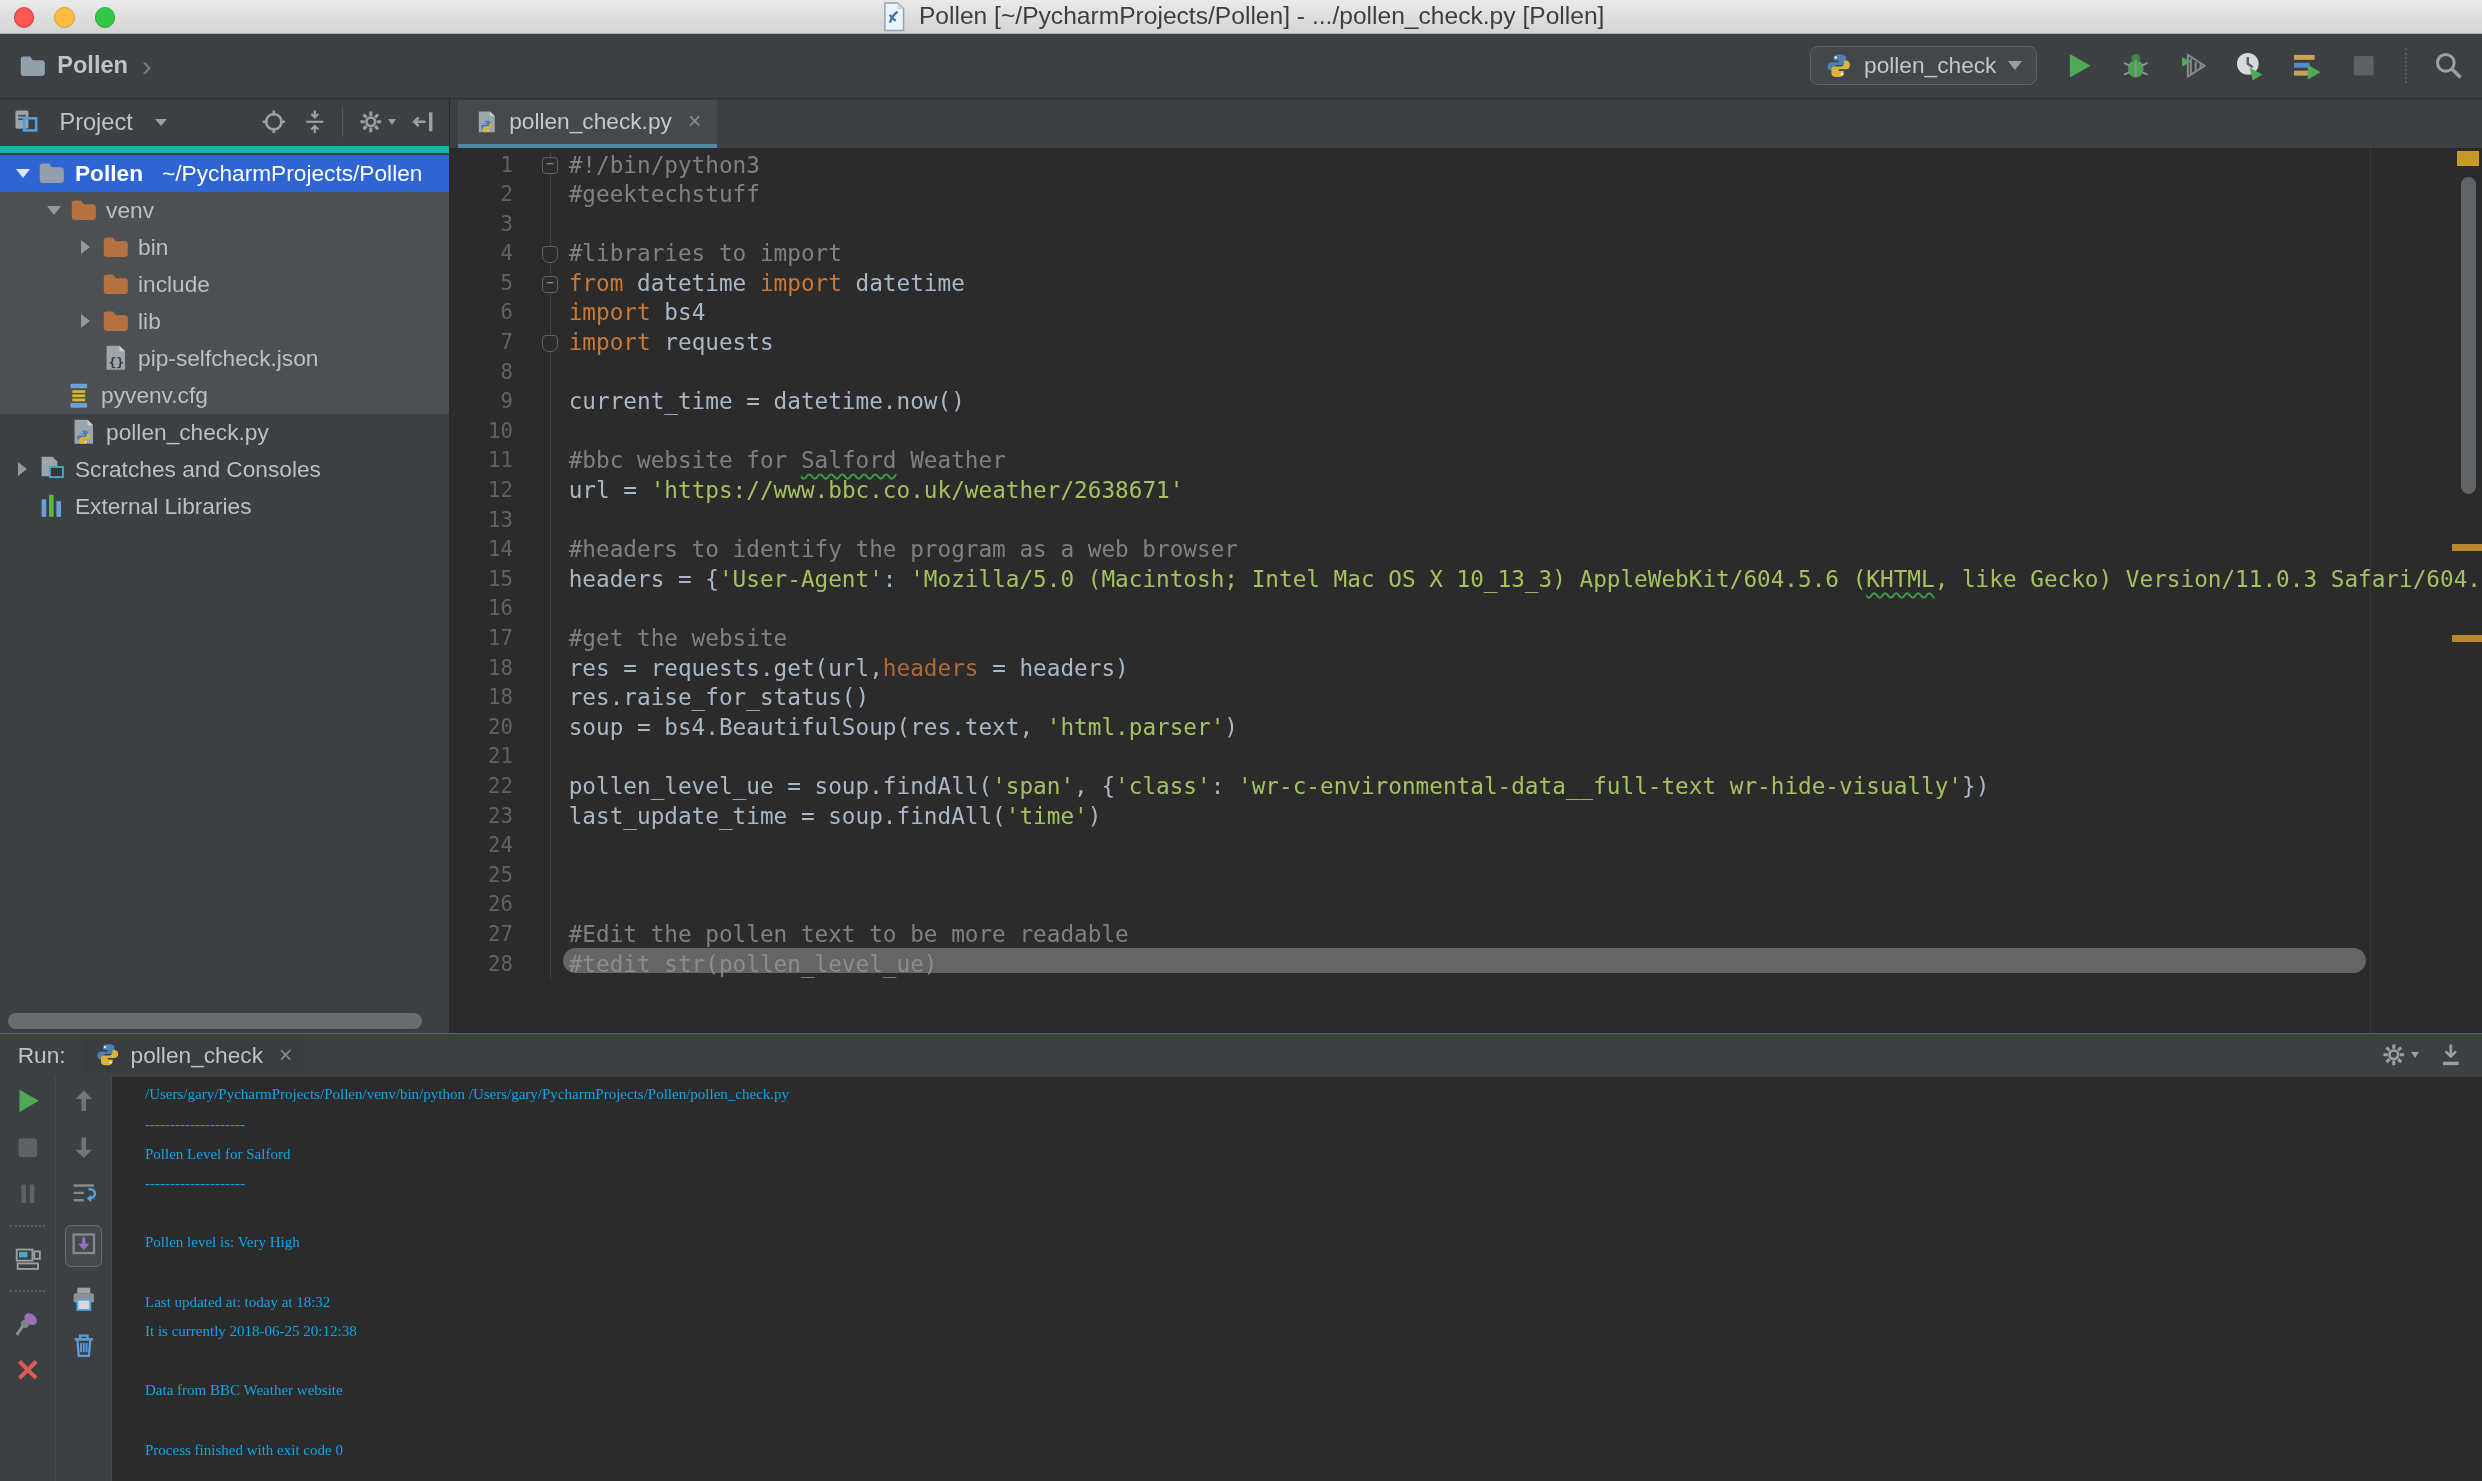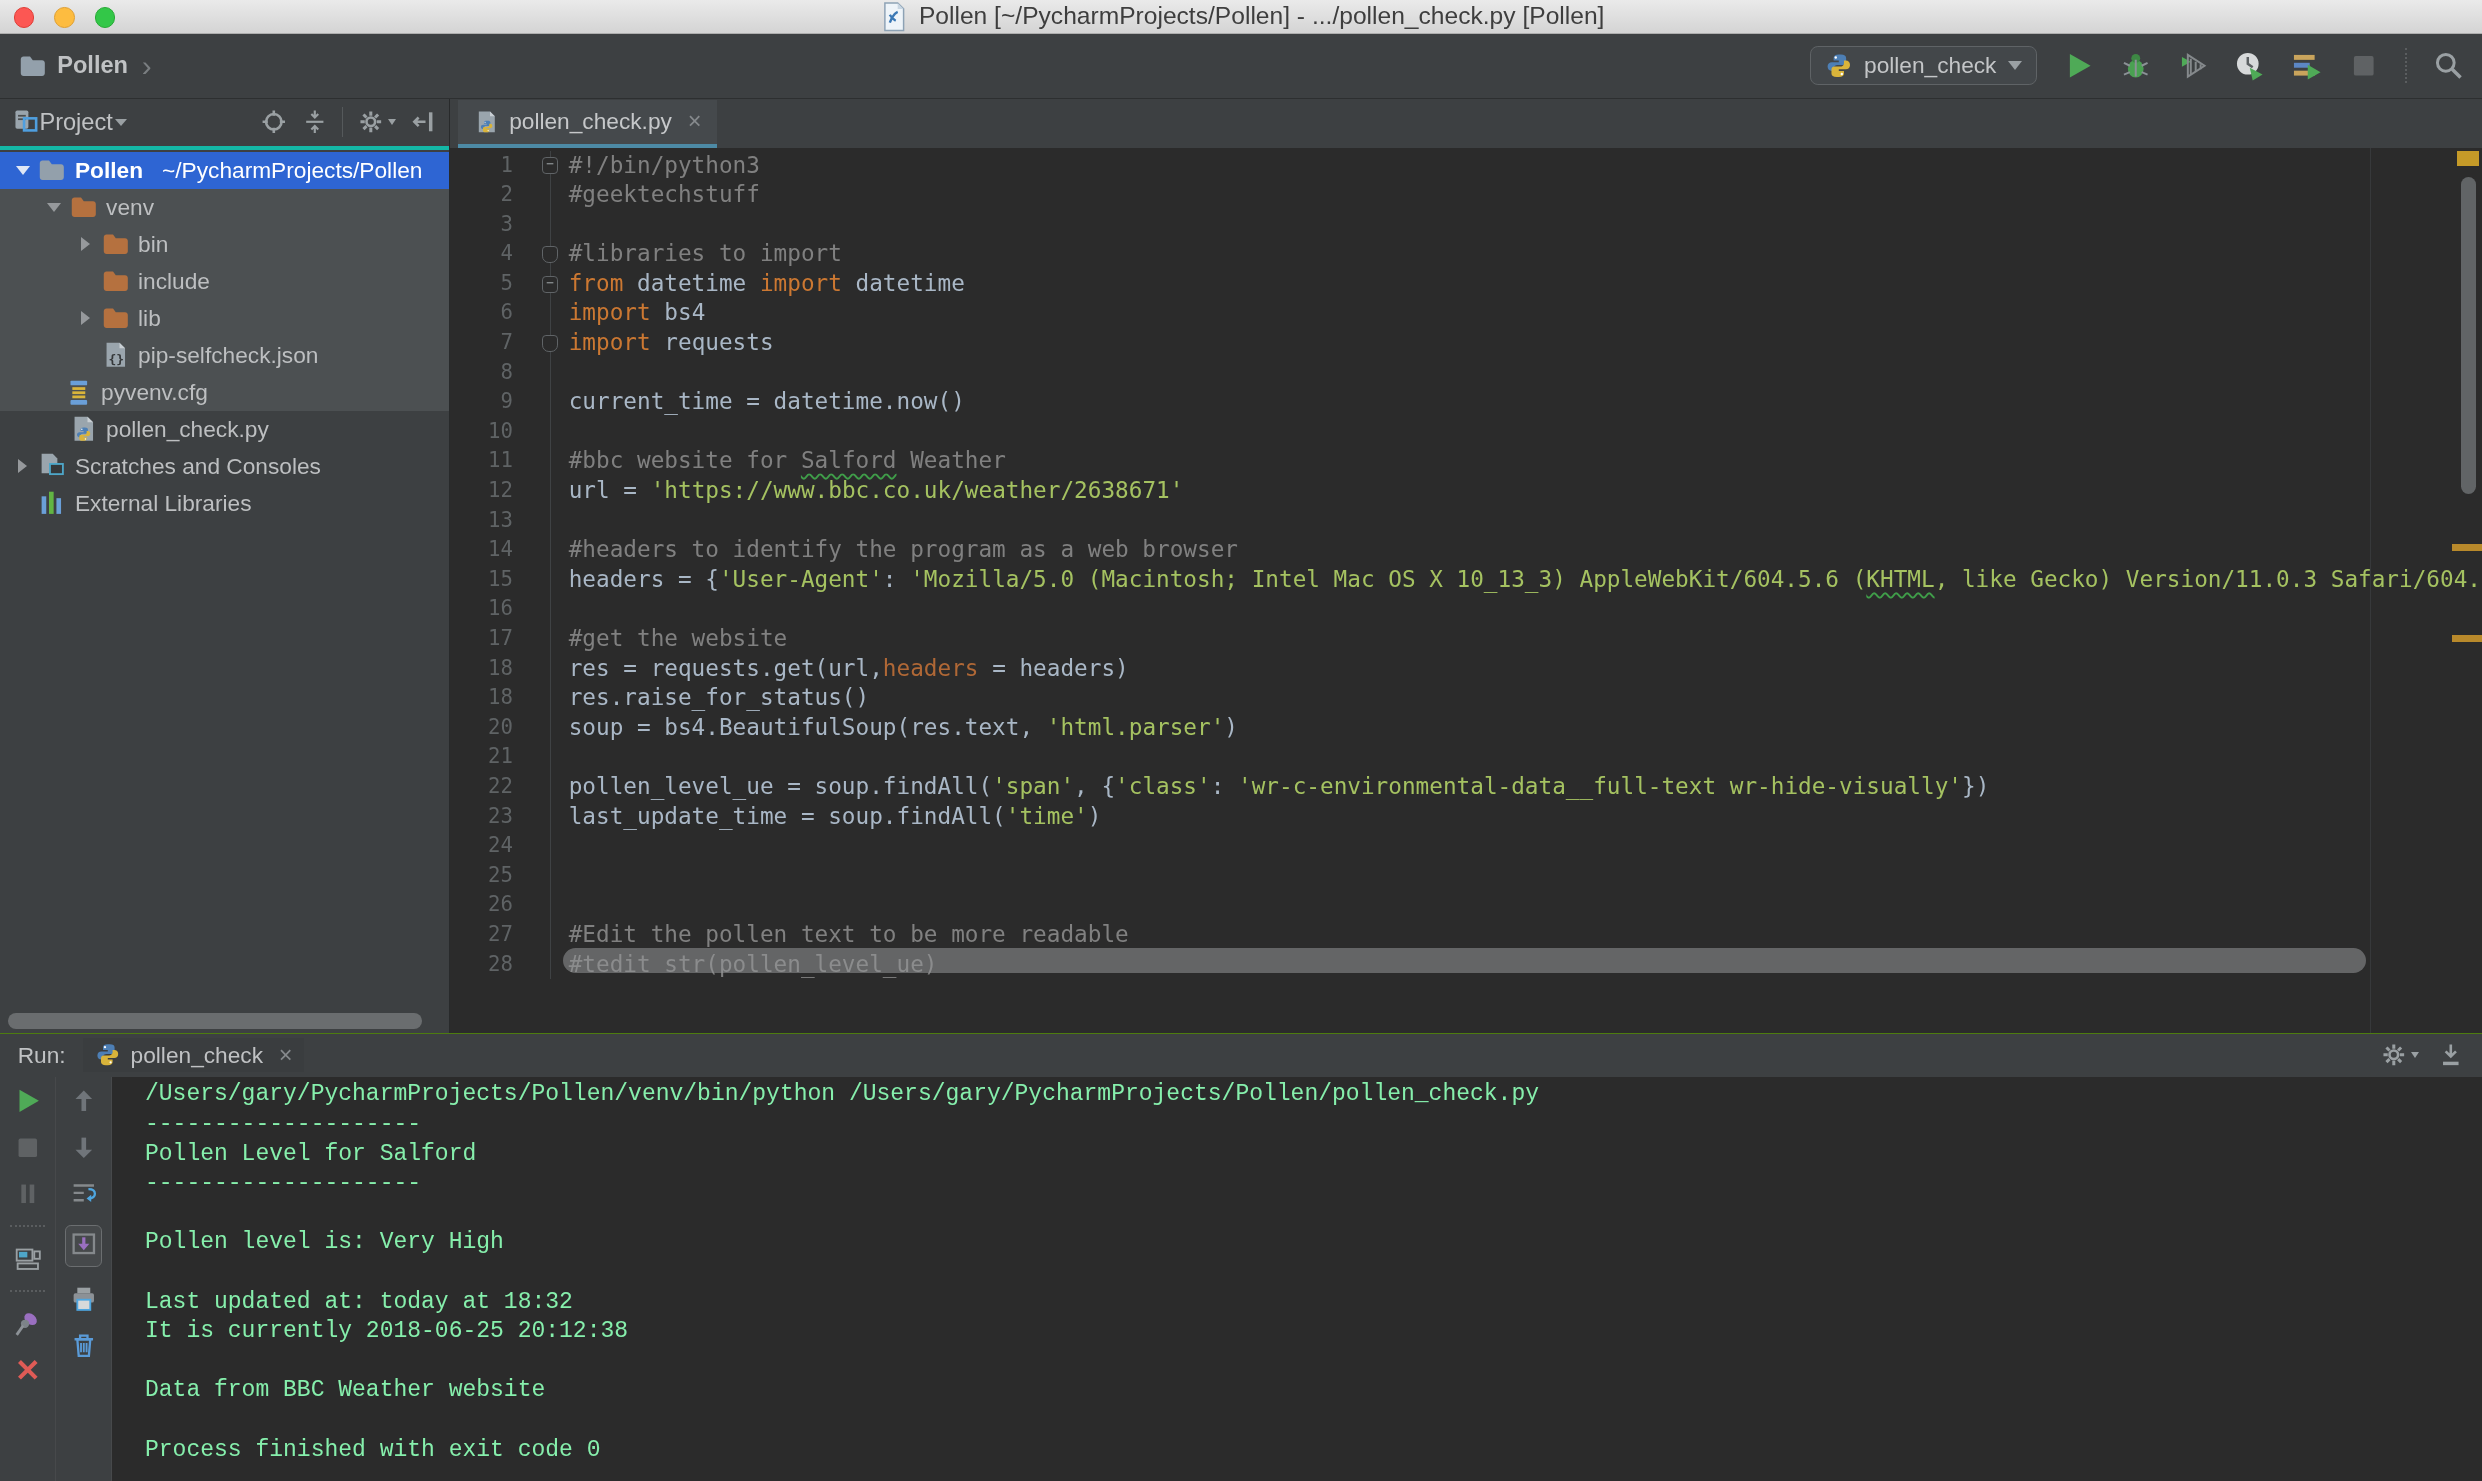--- a/index.html
+++ b/index.html
@@ -25,21 +25,21 @@
   .caret-down{width:0;height:0;border-left:7.9px solid transparent;border-right:7.9px solid transparent;border-top:9.9px solid #9aa0a3;}
   .ti{display:inline-flex;align-items:center;justify-content:center;}
   .ti svg{width:31.5px;height:31.5px;}
   .vdot{height:35px;border-left:2px dotted #5a5d5f;}
 
   
   .main{height:934px;display:flex;flex:none;}
 
   
   .ppanel{width:449px;background:#3d4042;border-right:1px solid #282a2b;display:flex;flex-direction:column;position:relative;flex:none;}
-  .pp-header{height:47px;display:flex;align-items:center;gap:0;padding:0 11.8px;color:#c0c2c4;font-size:23.6px;border-bottom:4px solid #14b8a6;flex:none;text-align:right;}
+  .pp-header{height:47px;display:flex;align-items:center;gap:20px;padding:0 11.8px;color:#c0c2c4;font-size:23.6px;border-bottom:7px solid #14b8a6;flex:none;text-align:right;}
   .pp-header .ti svg{width:27.6px;height:27.6px;}
   .pp-caret{width:0;height:0;border-left:6.9px solid transparent;border-right:6.9px solid transparent;border-top:7.9px solid #9aa0a3;margin-left:2px;}
   .pp-icons{margin-left:auto;display:flex;align-items:center;gap:13.8px;}
   .vsolid{height:29.6px;border-left:1px solid #55595b;}
   .tree{flex:1;overflow:hidden;padding-top:2px;}
   .trow{height:37px;display:flex;align-items:center;white-space:nowrap;overflow:hidden;font-size:22.7px;color:#bdbfc1;}
   .trow.selected{background:#2e65d3;color:#ffffff;}
   .trow.block{background:#4c5052;}
   .trow .arrow{width:25.6px;flex:none;display:flex;justify-content:center;}
   .tri-d{width:0;height:0;border-left:7.9px solid transparent;border-right:7.9px solid transparent;border-top:9.9px solid #96999c;}
@@ -74,21 +74,21 @@
   
   .runpanel{height:449px;background:#3d4042;border-top:1px solid #4d7c0f;display:flex;flex-direction:column;flex:none;}
   .run-header{height:43px;display:flex;align-items:center;gap:17.7px;padding:0 17.7px;color:#c0c2c4;font-size:22.7px;flex:none;}
   .rtab{display:flex;align-items:center;gap:9.9px;background:#3a3d3f;padding:3.9px 11.8px;}
   .rh-icons{margin-left:auto;display:flex;align-items:center;gap:17.7px;}
   .run-body{flex:1;display:flex;min-height:0;}
   .rcol{width:55px;flex:none;display:flex;flex-direction:column;align-items:center;padding-top:9.9px;gap:16.7px;background:#3d4042;}
   .rcol2{border-left:1px solid #47494b;}
   .hdot{width:35px;border-top:2px dotted #5a5d5f;}
   .selbox{border:1px solid #6b6e70;border-radius:5.9px;background:#46494b;padding:3px;}
-  .console{flex:1;background:#2b2b2b;border-left:1px solid #47494b;padding:3.9px 0 0 33px;font-family:Liberation Mono, monospace;font-size:23px;line-height:29.6px;color:#86efac;white-space:pre;overflow:hidden;}
+  .console{flex:1;background:#2b2b2b;border-left:1px solid #47494b;padding:3.9px 0 0 33px;font-family:Liberation Serif, serif;font-size:15px;line-height:29.6px;color:#0ea5e9;white-space:pre;overflow:hidden;}
   .conline{height:29.6px;}
 </style>
 </head>
 <body>
 
 <div class="window">
 
   <div class="titlebar">
     <div class="lights">
       <div class="light red"></div>

